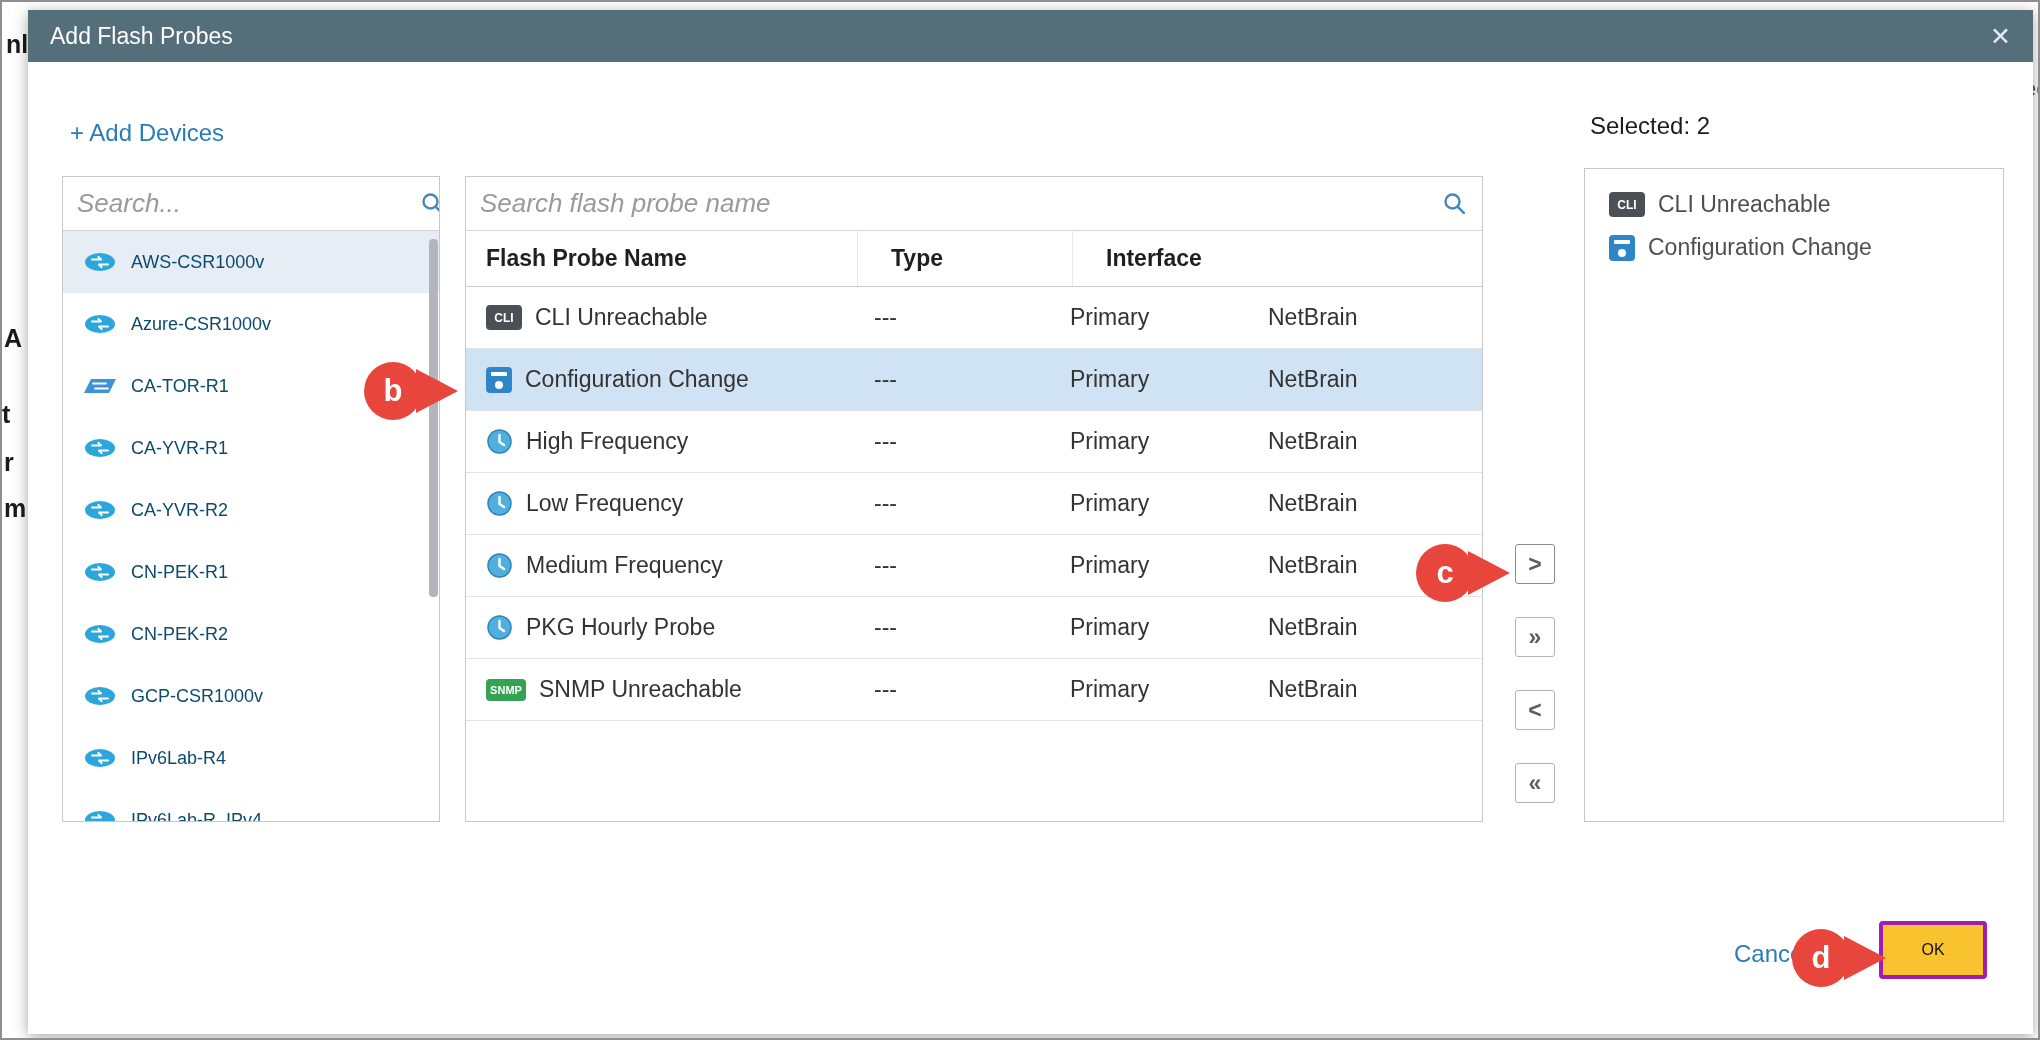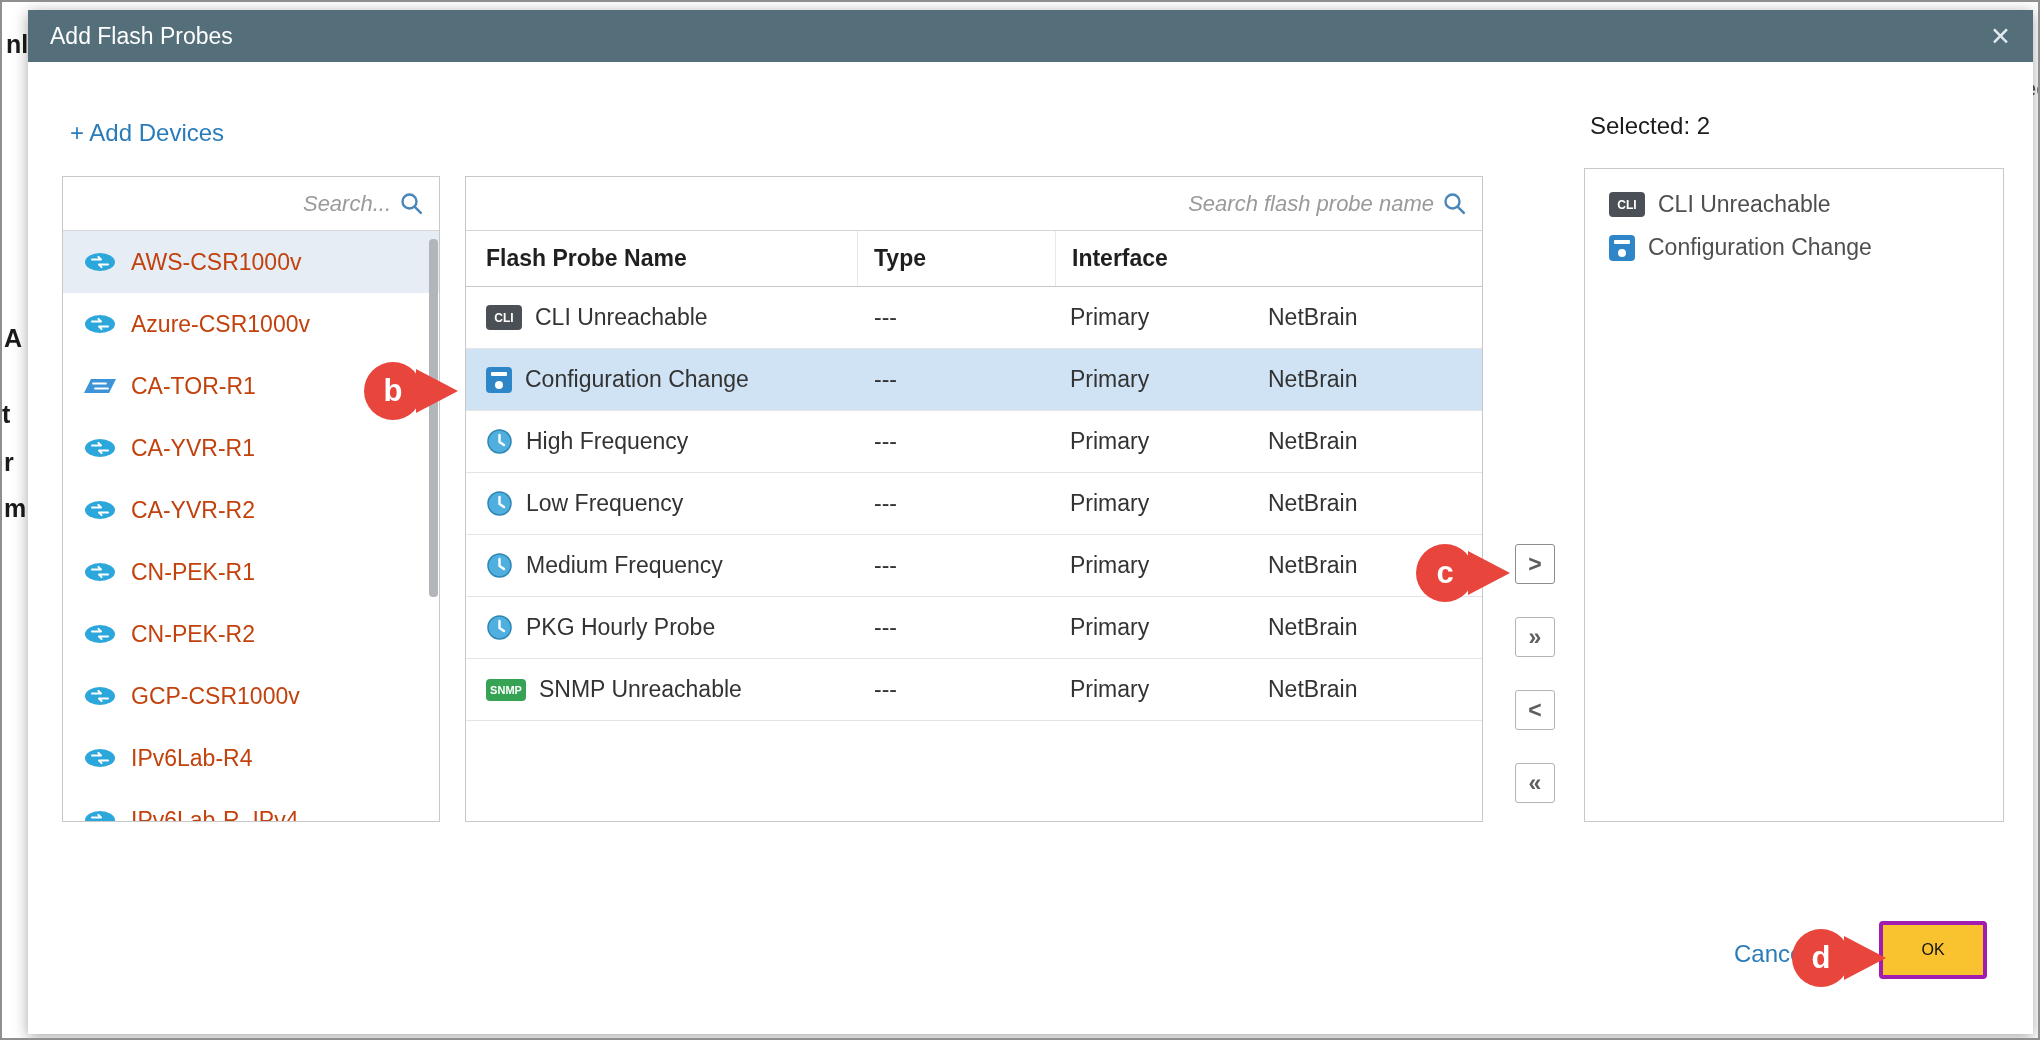--- a/index.html
+++ b/index.html
@@ -26,36 +26,36 @@
   .close-btn { margin-left:auto; color:#e3ebee; font-size:25px; line-height:1; cursor:pointer; }
 
   .add-devices { position:absolute; left:42px; top:109px; font-size:24px; color:#2a7cb9; cursor:pointer; }
 
   .panel { position:absolute; border:1px solid #c8c8c8; background:#fff; overflow:hidden; }
   .device-panel   { left:34px;   top:166px; width:378px;  height:646px; }
   .probe-panel    { left:437px;  top:166px; width:1018px; height:646px; }
   .selected-panel { left:1556px; top:158px; width:420px;  height:654px; }
 
   .search-row { display:flex; align-items:center; height:54px; border-bottom:1px solid #d6d6d6; padding:0 14px; gap:8px; }
-  .search-input { flex:1; border:none; outline:none; font-size:22px; color:#444; background:transparent;text-align:right; }
+  .search-input { flex:1; border:none; outline:none; font-size:26px; color:#444; background:transparent; }
   .search-input::placeholder { color:#9a9a9a; font-style:italic; }
   .mag { flex:0 0 auto; display:flex; cursor:pointer; }
 
   
   .device-list { position:relative; height:591px; overflow:hidden; }
   .device-row { display:flex; align-items:center; height:62px; padding-left:20px; gap:14px;
-                font-size:23px; color:#c2410c; cursor:pointer; }
+                font-size:18px; color:#0c4a6e; cursor:pointer; }
   .device-row.selected { background:#e6edf5; }
   .dev-icon { display:inline-flex; width:34px; justify-content:center; }
   .scroll-thumb { position:absolute; right:1px; top:8px; width:9px; height:358px;
                   background:#b2b6ba; border-radius:4px; cursor:pointer; }
 
   
   .table-header { display:flex; height:56px; border-bottom:1px solid #c8c8c8; align-items:stretch;
-                  font-size:23px; color:#1f1f1f; font-weight:700; }
+                  font-size:23px; color:#1f1f1f; font-weight:700;gap:17px; }
   .th { display:flex; align-items:center; padding-left:16px; border-right:1px solid #e8e8e8; }
   .th:last-child { border-right:none; }
   .col-name  { width:392px; }
   .th.col-name, .cell.col-name { padding-left:20px; }
   .col-if    { width:196px; }
   .col-type  { width:198px; }
   .col-alert { flex:1; }
 
   .probe-row { display:flex; align-items:center; height:62px; border-bottom:1px solid #e4e4e4;
                font-size:23px; color:#333; cursor:pointer; }

